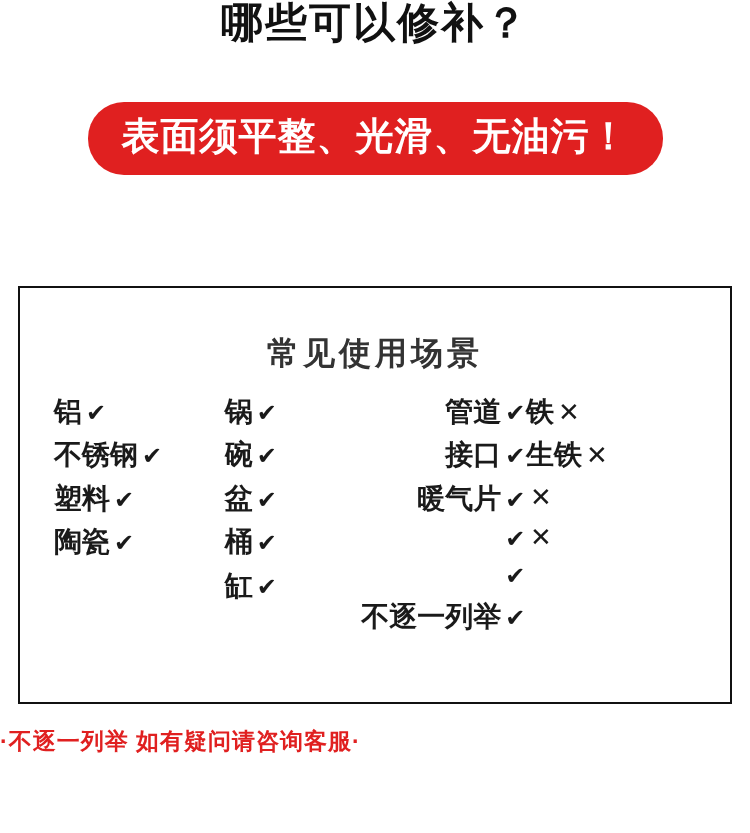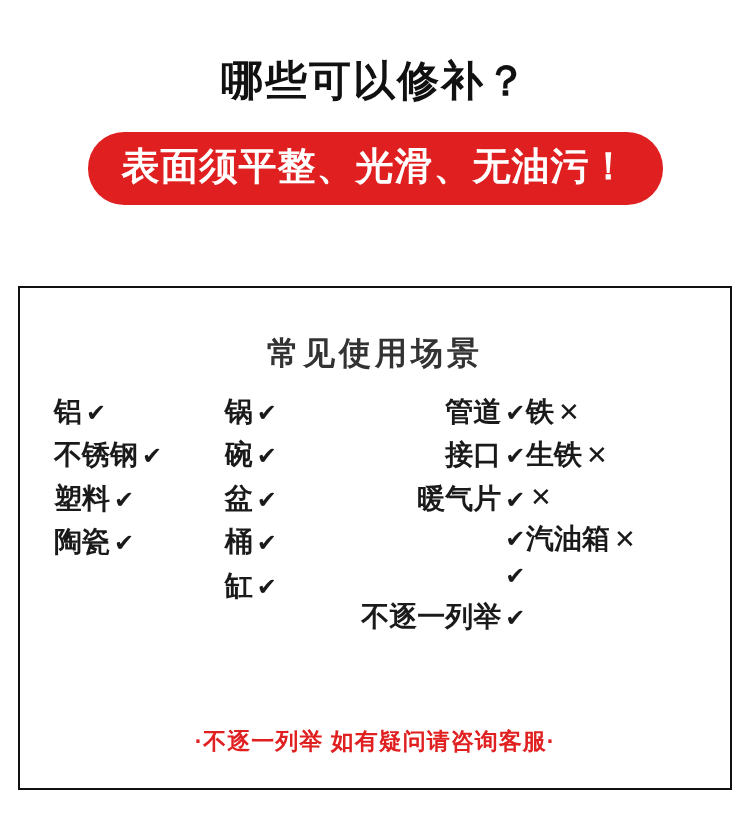--- a/index.html
+++ b/index.html
@@ -19,45 +19,44 @@
     width: 750px;
     height: 833px;
     box-sizing: border-box;
   }
   .headline {
     text-align: center;
     font-size: 42px;
     font-weight: bold;
     letter-spacing: 2px;
     color: #111111;
-    padding-top: 58px;
     line-height: 1.1;
   }
   .banner-wrap {
     display: flex;
     justify-content: center;
-    margin-top: 28px;
+    margin-top: 56px;
   }
   .banner {
     background: #e02020;
     color: #ffffff;
     font-size: 38px;
     font-weight: bold;
     letter-spacing: 1px;
     border-radius: 36px;
     padding: 13px 34px 16px 34px;
     line-height: 1.15;
     white-space: nowrap;
   }
   .box {
     position: absolute;
     left: 18px;
     top: 286px;
     width: 714px;
-    height: 504px;
+    height: 418px;
     border: 2px solid #111111;
     box-sizing: border-box;
   }
   .box-title {
     text-align: center;
     font-size: 32px;
     font-weight: bold;
     color: #333333;
     letter-spacing: 4px;
     margin-top: 44px;
@@ -91,21 +90,20 @@
     font-weight: bold;
   }
   .mark.no {
     font-size: 26px;
   }
   .footnote {
     position: absolute;
     left: 0;
     top: 726px;
     width: 750px;
-    text-align: center;
     color: #e02020;
     font-size: 23px;
     font-weight: bold;
     letter-spacing: 1px;
   }
 </style>
 </head>
 <body>
 
 <div class="page">
@@ -193,21 +191,20 @@
             <span class="mark no">✕</span>
           </div>
         <div class="item">
             <span>生铁</span>
             <span class="mark no">✕</span>
           </div>
         <div class="item">
             <span class="mark no">✕</span>
           </div>
         <div class="item">
-            <span>汽油箱</span>
             <span class="mark no">✕</span>
           </div>
       </div>
 
     </div>
   </div>
 
   <div class="footnote">·不逐一列举 如有疑问请咨询客服·</div>
 
 </div>

